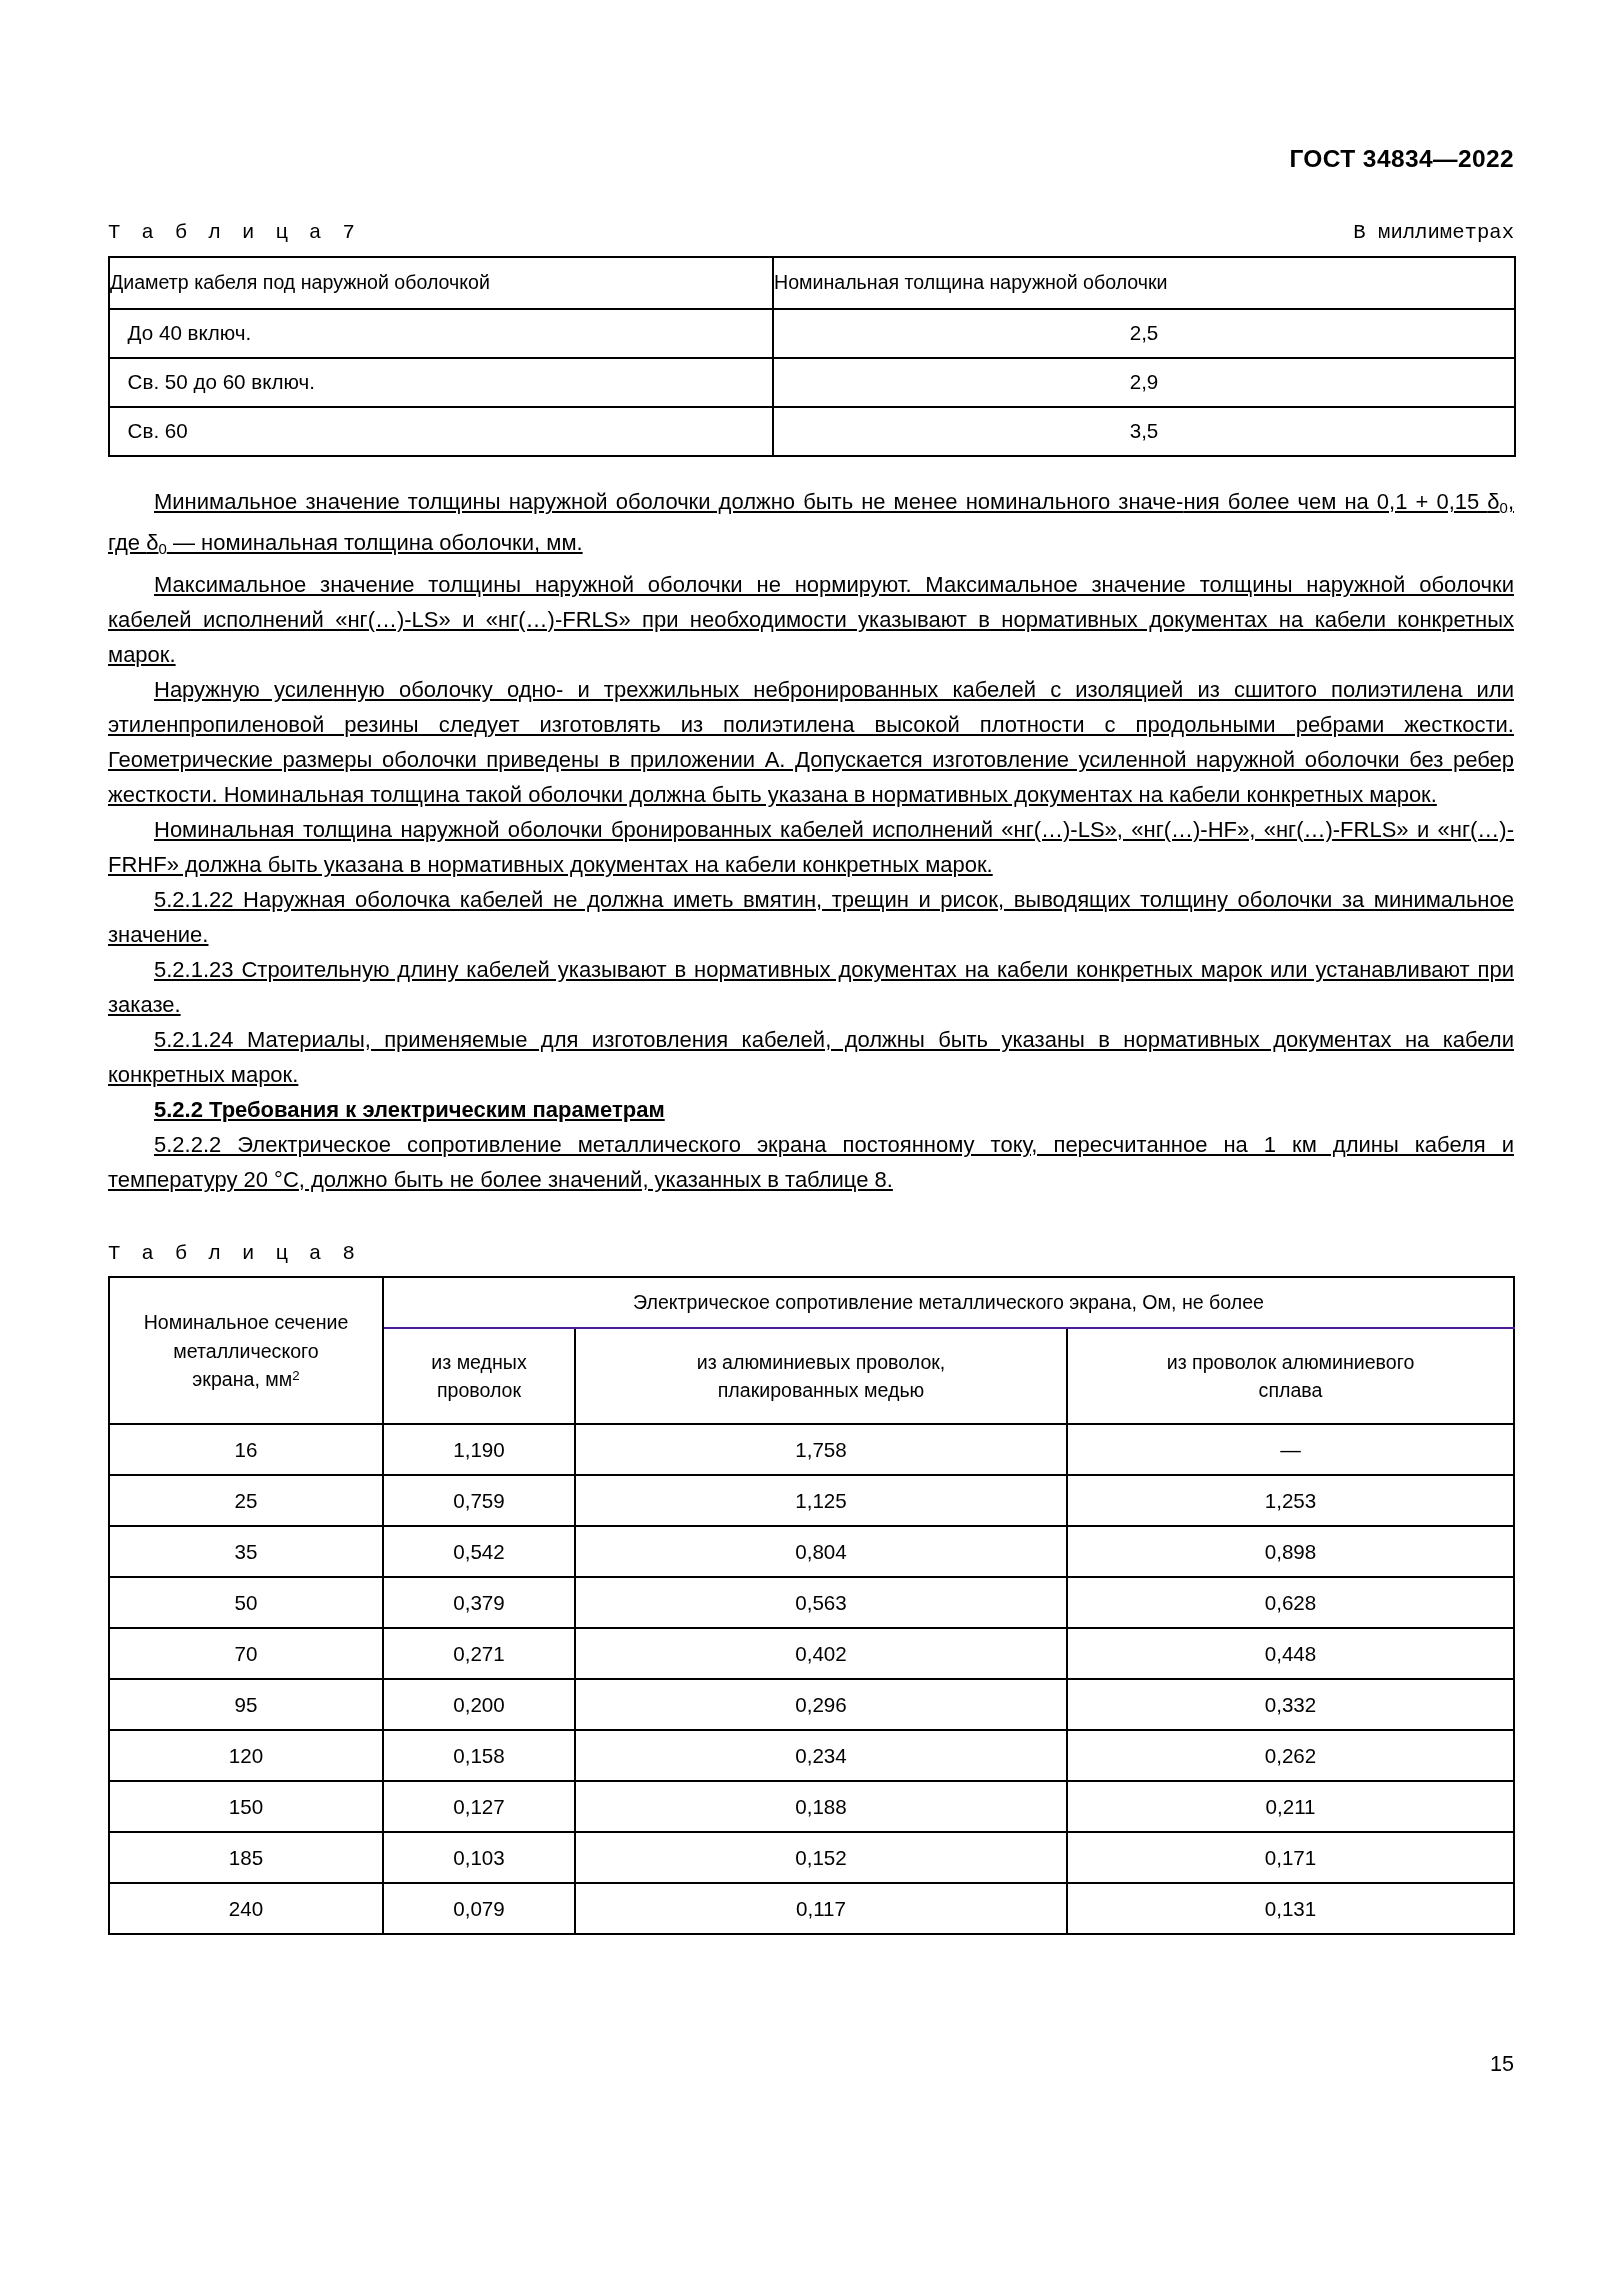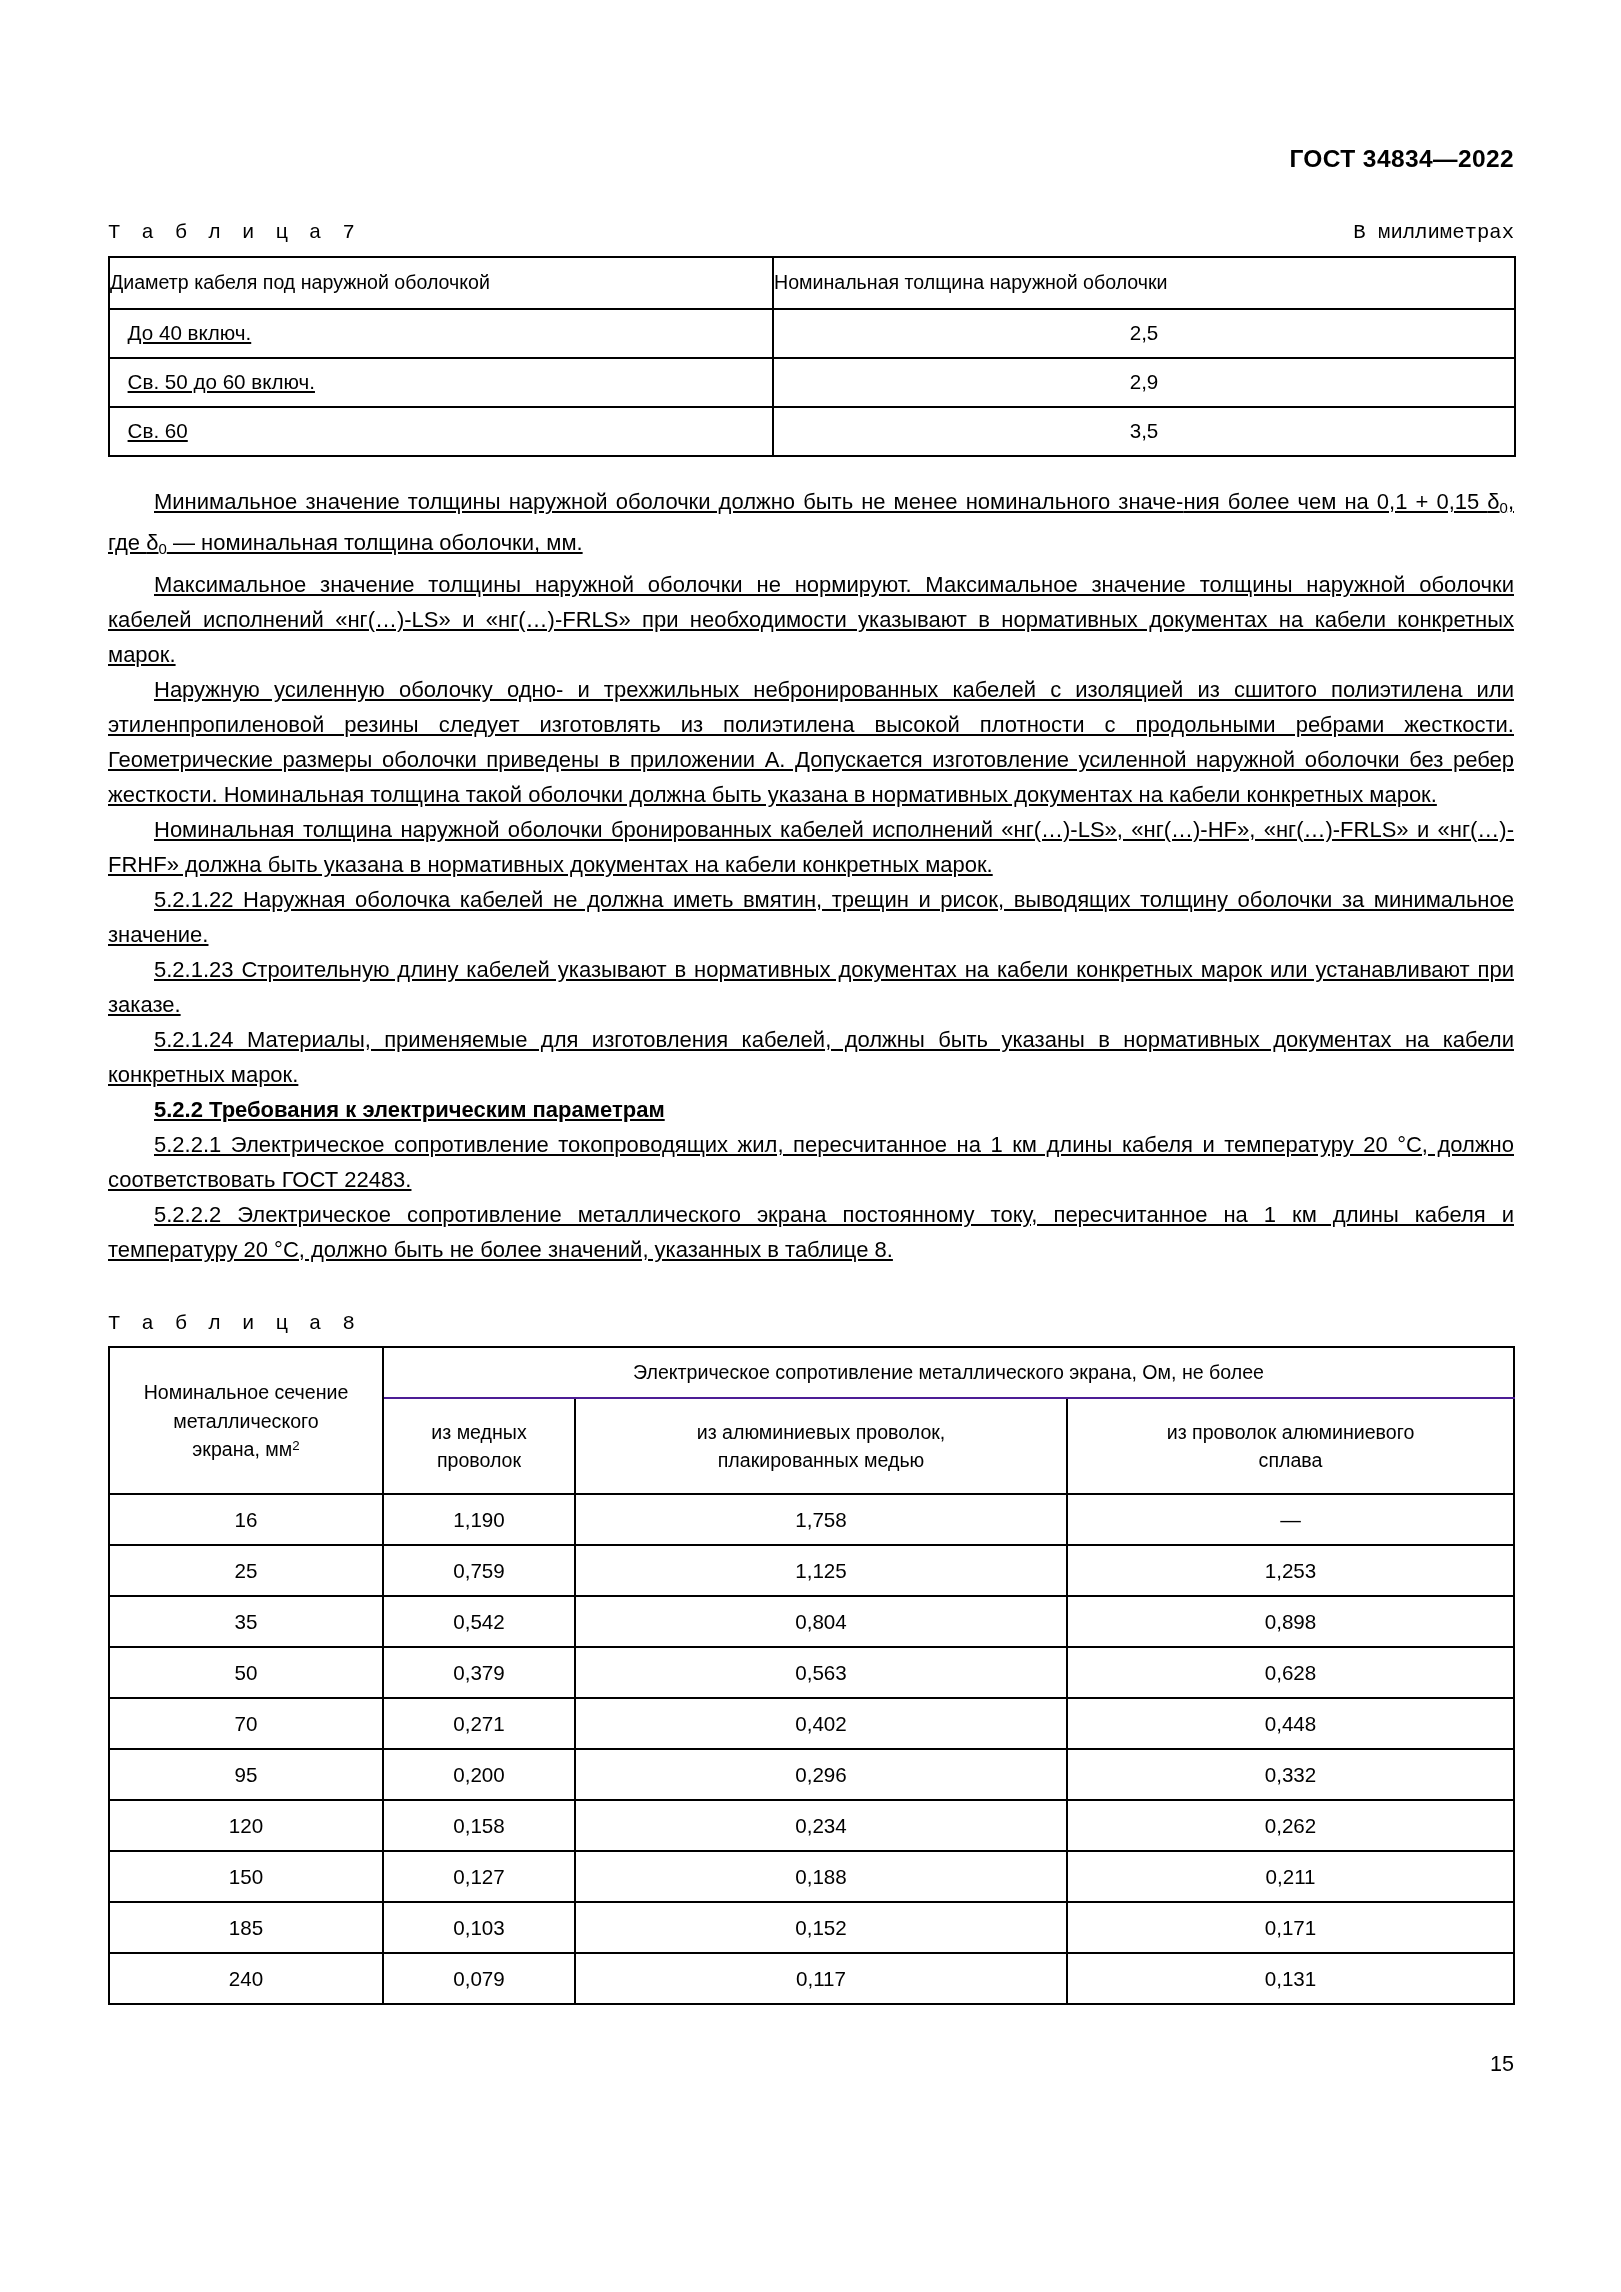--- a/index.html
+++ b/index.html
@@ -85,21 +85,20 @@
     font-size: 19.6px;
   }
   .t7 thead th.divider-l { border-left: 2px solid #000; border-radius: 24px; }
   .t7 tbody td {
     height: 49px;
     font-size: 20.6px;
   }
   .t7 tbody td.c1 {
     text-align: left;
     padding-left: 17.6px;
-    text-decoration: underline;
   }
   .t7 tbody td.c2 {
     text-align: center;
     border-left: 2px solid #000;
   }
   .t7 tbody tr td { border-top: 2px solid #000; }
   .t7 tbody tr:first-child td { border-top: none; }
 
   
   .t8 { margin-top: 0; }
@@ -220,21 +219,20 @@
       <p class="para">Номинальная толщина наружной оболочки бронированных кабелей исполнений «нг(…)-LS», «нг(…)-HF», «нг(…)-FRLS» и «нг(…)-FRHF» должна быть указана в нормативных документах на кабели конкретных марок.</p>
 
       <p class="para">5.2.1.22 Наружная оболочка кабелей не должна иметь вмятин, трещин и рисок, выводящих толщину оболочки за минимальное значение.</p>
 
       <p class="para">5.2.1.23 Строительную длину кабелей указывают в нормативных документах на кабели конкретных марок или устанавливают при заказе.</p>
 
       <p class="para">5.2.1.24 Материалы, применяемые для изготовления кабелей, должны быть указаны в нормативных документах на кабели конкретных марок.</p>
 
       <p class="para"><b>5.2.2 Требования к электрическим параметрам</b></p>
 
-      <p class="para">5.2.2.1 Электрическое сопротивление токопроводящих жил, пересчитанное на 1 км длины кабеля и температуру 20 °С, должно соответствовать ГОСТ 22483.</p>
 
       <p class="para">5.2.2.2 Электрическое сопротивление металлического экрана постоянному току, пересчитанное на 1 км длины кабеля и температуру 20 °С, должно быть не более значений, указанных в таблице 8.</p>
     </div>
 
     <div class="spacer-46"></div>
 
     <div class="tbl-caption-row">
       <div class="tbl-caption">Т а б л и ц а  8</div>
     </div>
 

